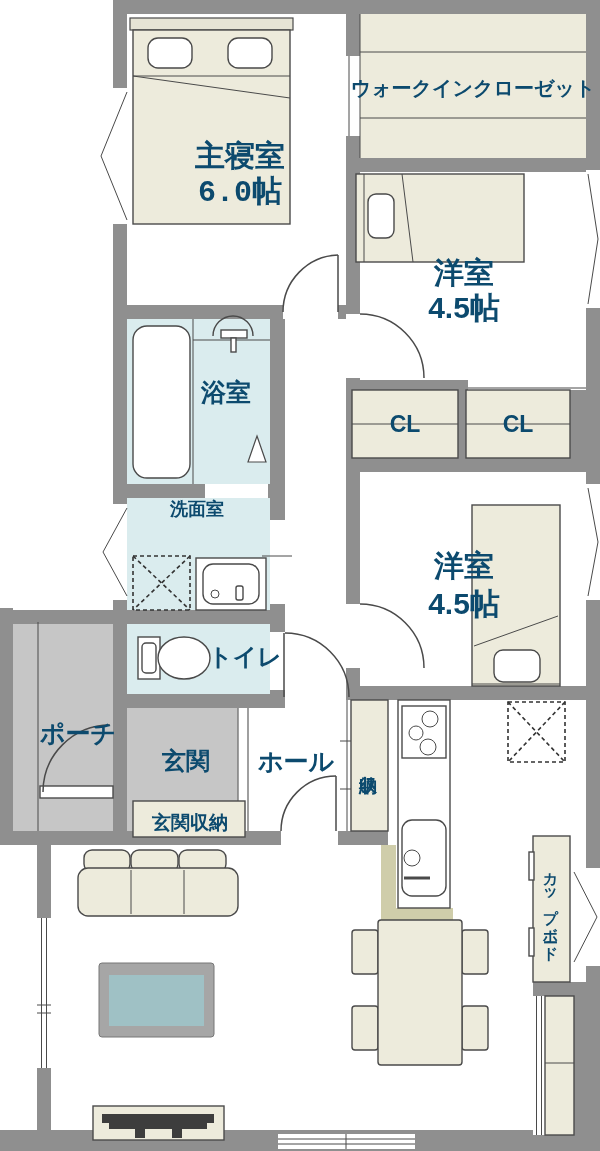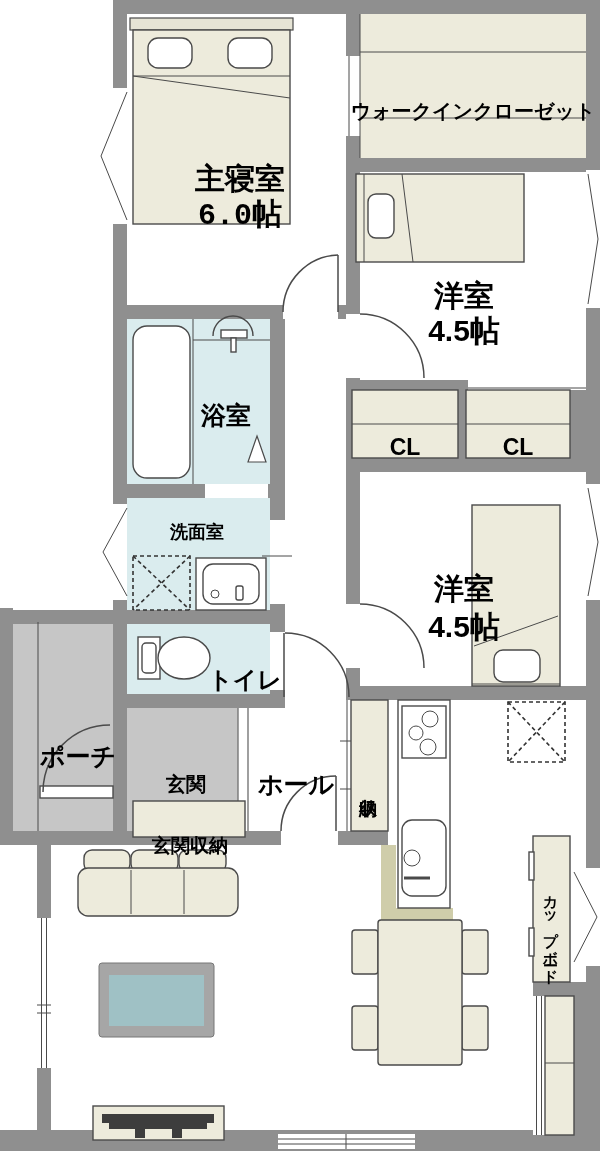--- a/index.html
+++ b/index.html
@@ -1,20 +1,20 @@
 <!DOCTYPE html>
 <html><head>
 <meta charset="utf-8">
 <style>
   html,body{margin:0;padding:0;background:#fff;}
   .plan{position:relative;width:600px;height:1151px;background:#fff;overflow:hidden;
         font-family:"Liberation Sans","DejaVu Sans",sans-serif;}
   .plan svg{position:absolute;left:0;top:0;}
-  .lbl{position:absolute;transform:translate(-50%,-50%);color:#000000;font-weight:bold;
-       white-space:nowrap;line-height:1;text-align:right;margin-top:23px;}
+  .lbl{position:absolute;transform:translate(-50%,-50%);color:#0c4a6e;font-weight:bold;
+       white-space:nowrap;line-height:1;text-align:right;}
   .lbl.vert{writing-mode:vertical-rl;text-orientation:upright;letter-spacing:2px;}
   .wall{fill:#8f8f8f;}
   .wet{fill:#daecee;}
   .cream{fill:#edebdc;stroke:#4a4a4a;stroke-width:1.4;}
   .creamflat{fill:#edebdc;}
   .gap{fill:#ffffff;}
   .ln{stroke:#4a4a4a;stroke-width:1.4;fill:none;}
   .thin{stroke:#4a4a4a;stroke-width:1;fill:none;}
   .arc{stroke:#4a4a4a;stroke-width:1.5;fill:none;}
   .dash{stroke:#333;stroke-width:1.6;fill:none;stroke-dasharray:4 3;}
@@ -231,18 +231,18 @@
   <div class="lbl" style="left:464px;top:273px;font-size:30px;">洋室</div>
   <div class="lbl" style="left:464px;top:308px;font-size:30px;">4.5帖</div>
   <div class="lbl" style="left:226px;top:392px;font-size:25px;">浴室</div>
   <div class="lbl" style="left:405px;top:424px;font-size:23px;">CL</div>
   <div class="lbl" style="left:518px;top:424px;font-size:23px;">CL</div>
   <div class="lbl" style="left:197px;top:509px;font-size:18px;">洗面室</div>
   <div class="lbl" style="left:464px;top:566px;font-size:30px;">洋室</div>
   <div class="lbl" style="left:464px;top:604px;font-size:30px;">4.5帖</div>
   <div class="lbl" style="left:245px;top:657px;font-size:24px;">トイレ</div>
   <div class="lbl" style="left:78px;top:733px;font-size:25px;">ポーチ</div>
-  <div class="lbl" style="left:186px;top:761px;font-size:20px;">玄関</div>
+  <div class="lbl" style="left:186px;top:761px;font-size:24px;">玄関</div>
   <div class="lbl" style="left:296px;top:761px;font-size:25px;">ホール</div>
   <div class="lbl vert" style="left:368px;top:763px;font-size:18px;">収納</div>
   <div class="lbl" style="left:190px;top:822px;font-size:19px;">玄関収納</div>
   <div class="lbl vert" style="left:551px;top:908px;font-size:15px;letter-spacing:1px;">カップボード</div>
 </div>
 
 </body></html>

